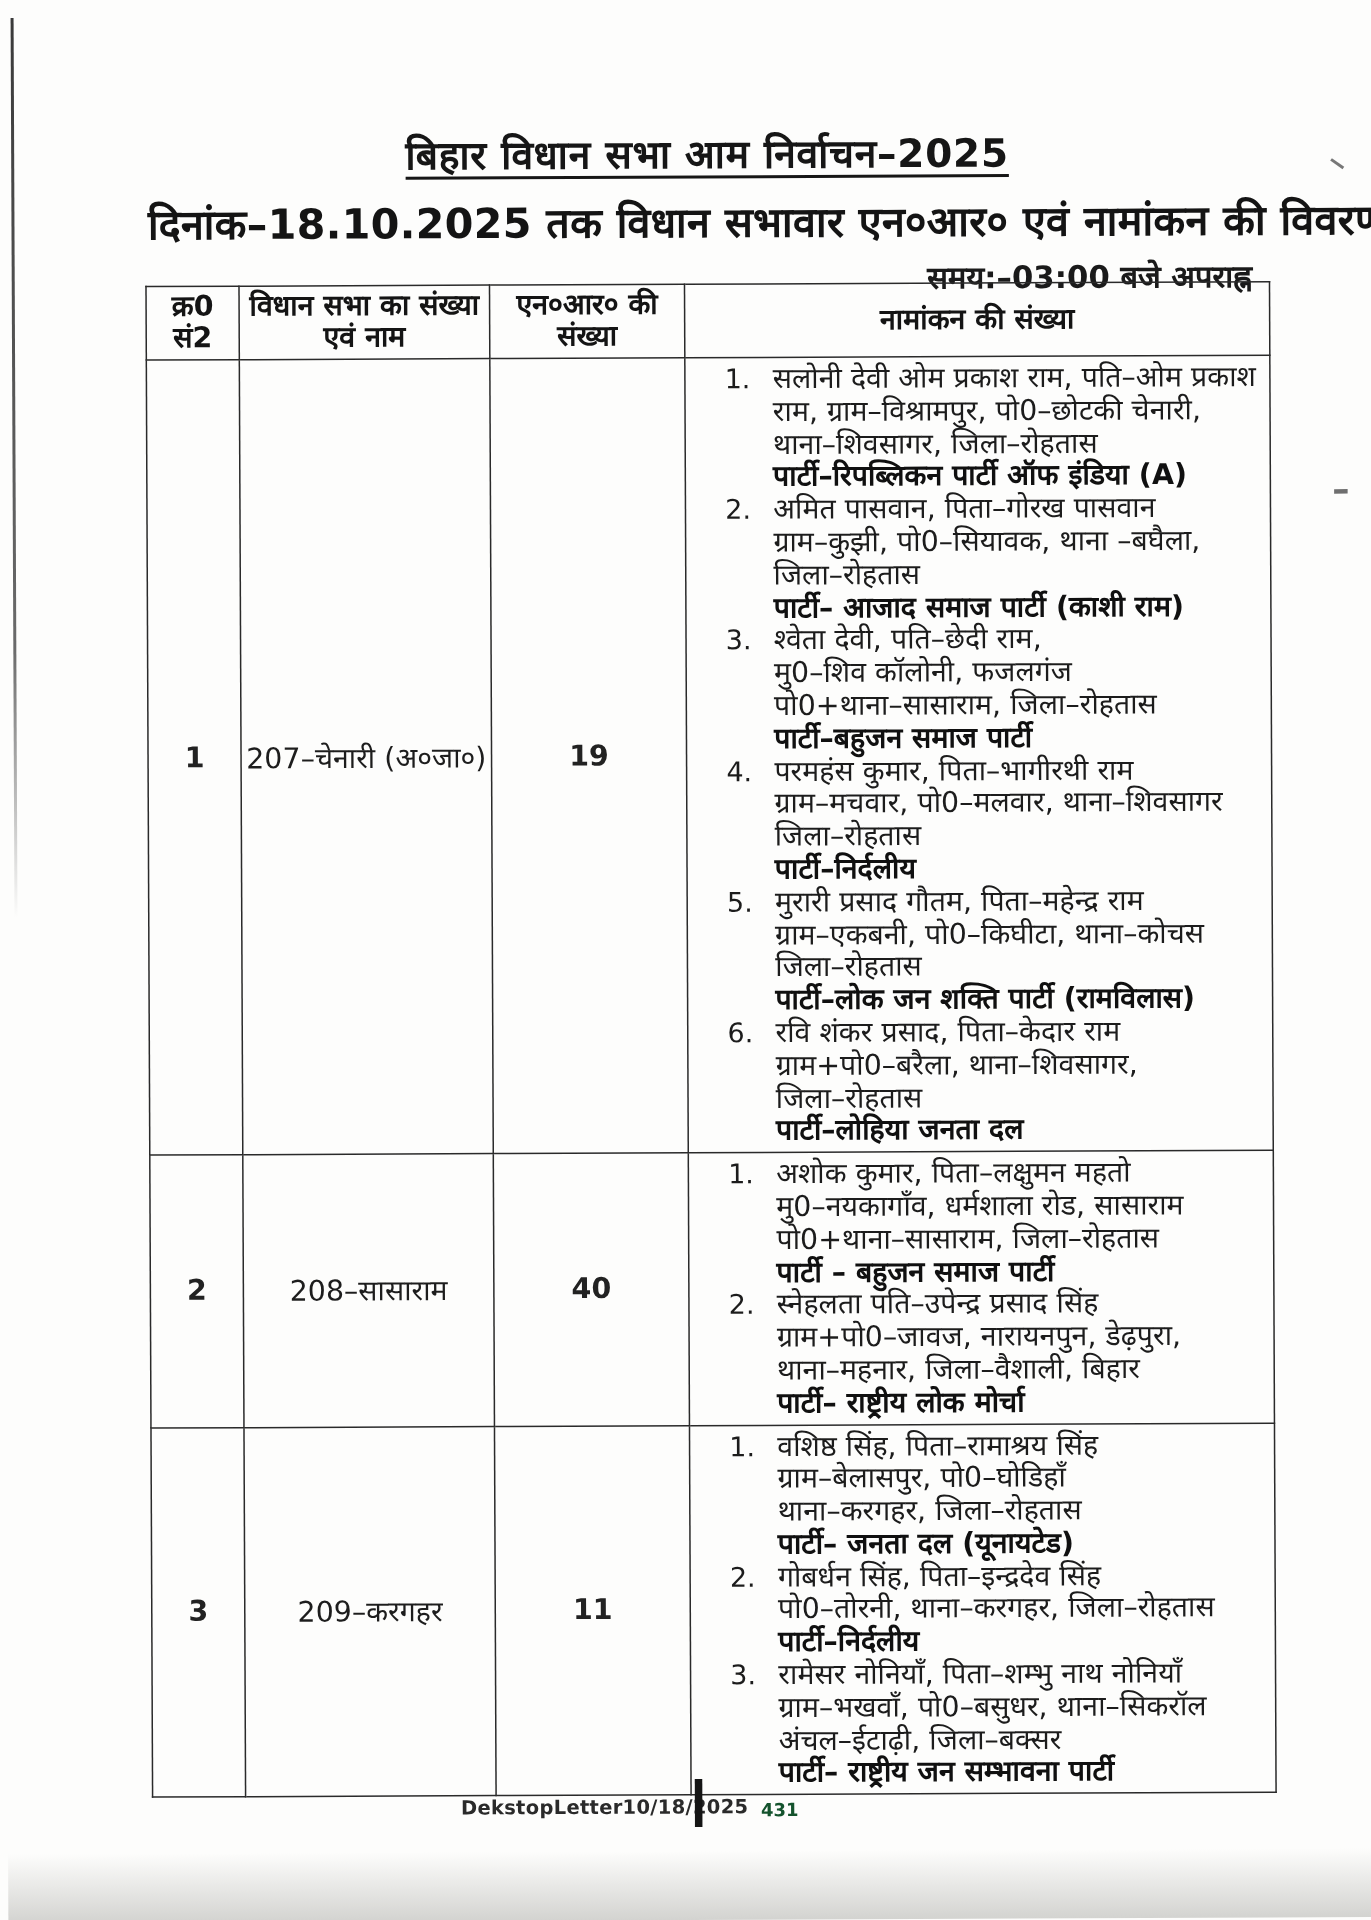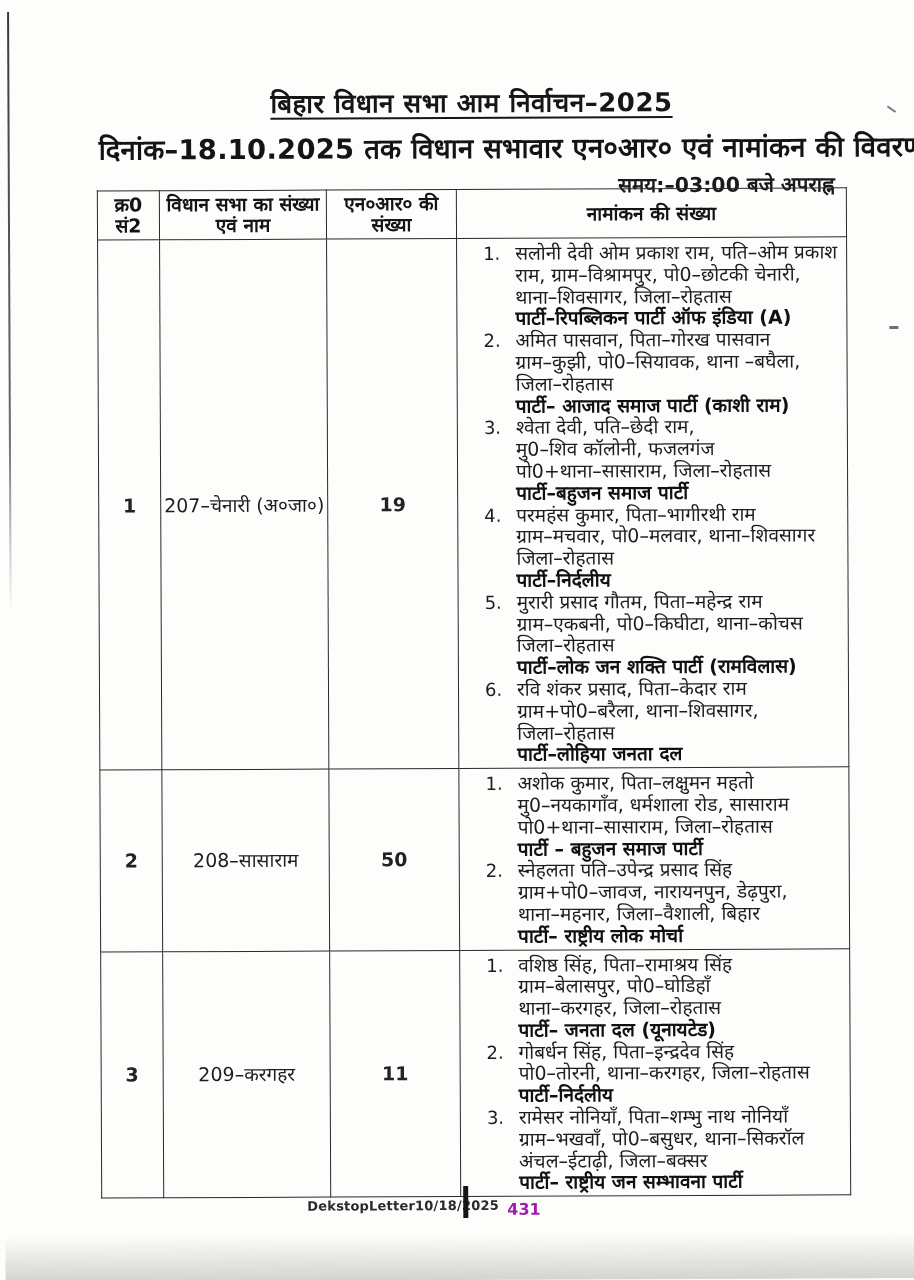--- a/index.html
+++ b/index.html
@@ -152,23 +152,23 @@
     position: absolute;
     left: 72px; top: 4px;
     font-size: 13px;
     font-weight: bold;
     color: #2a2a2a;
     letter-spacing: 0.2px;
   }
   .footer-page {
     position: absolute;
     left: 272px; top: 6px;
-    font-size: 16px;
-    font-weight: bold;
-    color: #a21caf;
+    font-size: 12px;
+    font-weight: bold;
+    color: #14532d;
   }
   .footer-bar {
     position: absolute;
     left: 228px; top: -8px;
     width: 5px; height: 32px;
     background: #151515;
   }
 </style>
 </head>
 <body>
@@ -258,21 +258,21 @@
                 <div class="cline">ग्राम+पो0–बरैला, थाना–शिवसागर,</div>
                 <div class="cline">जिला–रोहतास</div>
                 <div class="cparty">पार्टी–लोहिया जनता दल</div>
               </div>
             </div>
           </td>
         </tr>
         <tr>
           <td class="cell-serial">2</td>
           <td class="cell-constituency">208–सासाराम</td>
-          <td class="cell-nr">50</td>
+          <td class="cell-nr">40</td>
           <td class="cell-nominations">
             <div class="cand">
               <div class="cnum">1.</div>
               <div class="cbody">
                 <div class="cline">अशोक कुमार, पिता–लक्षुमन महतो</div>
                 <div class="cline">मु0–नयकागाँव, धर्मशाला रोड, सासाराम</div>
                 <div class="cline">पो0+थाना–सासाराम, जिला–रोहतास</div>
                 <div class="cparty">पार्टी – बहुजन समाज पार्टी</div>
               </div>
             </div>

